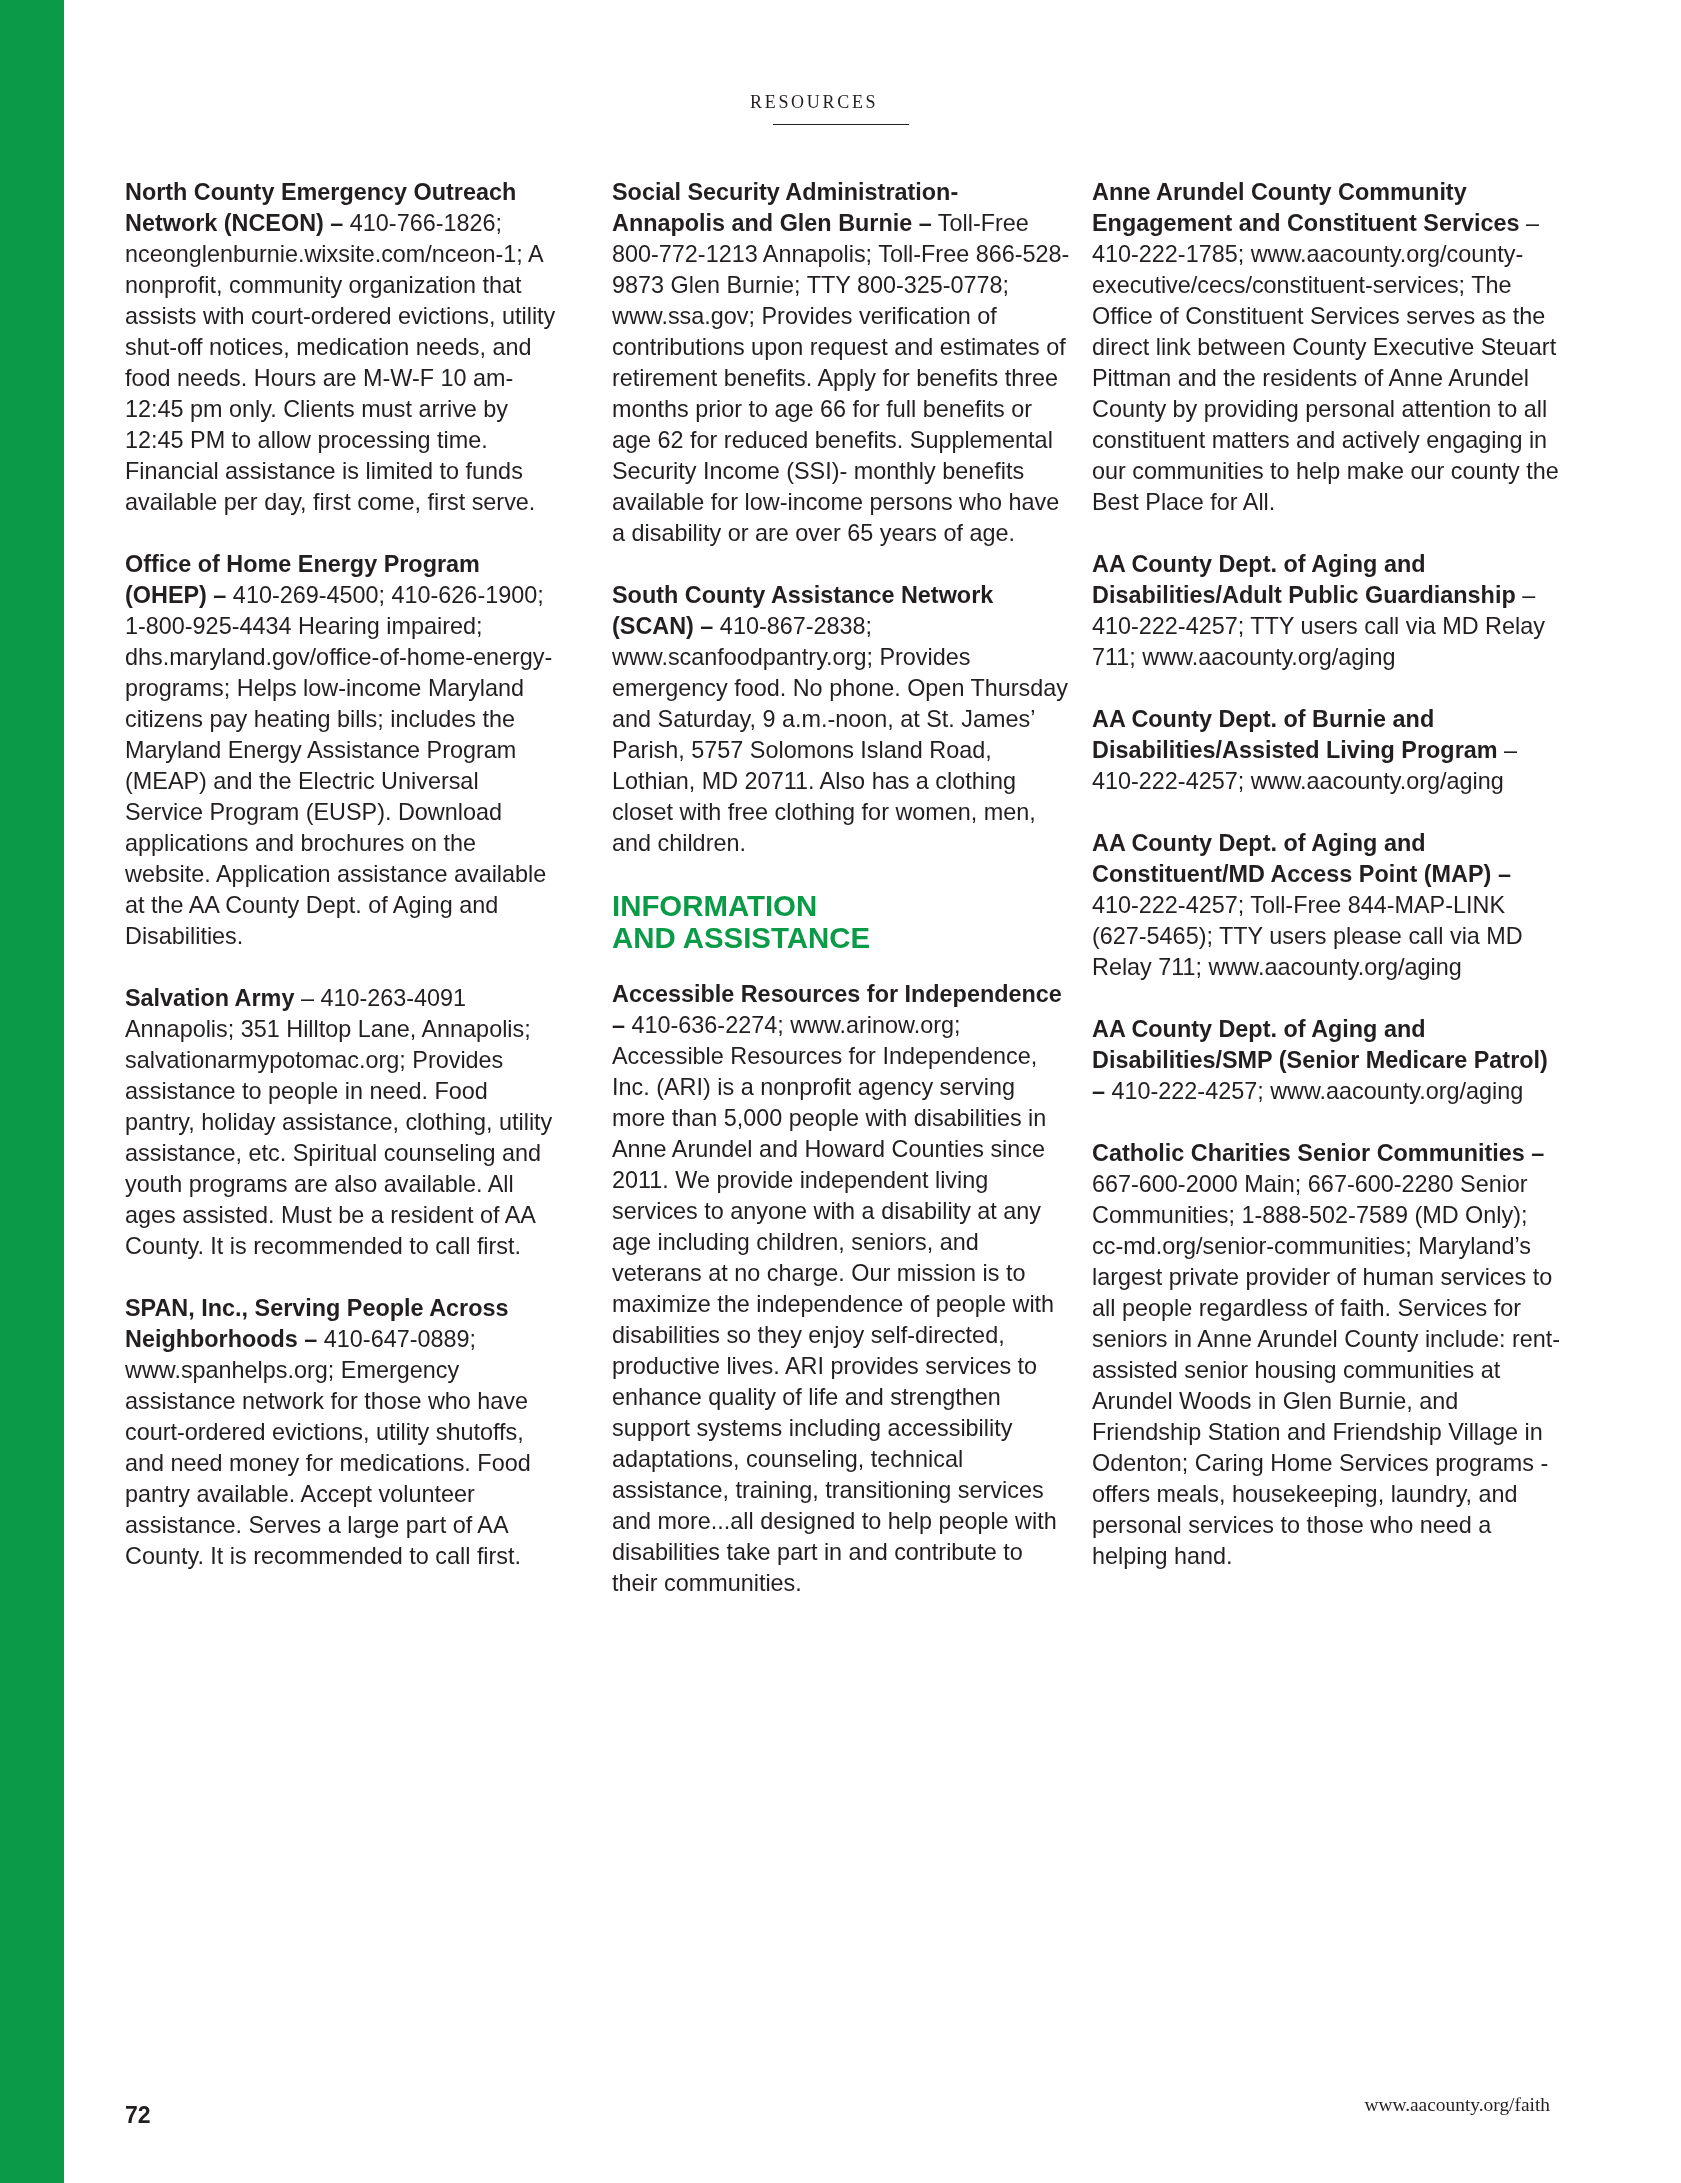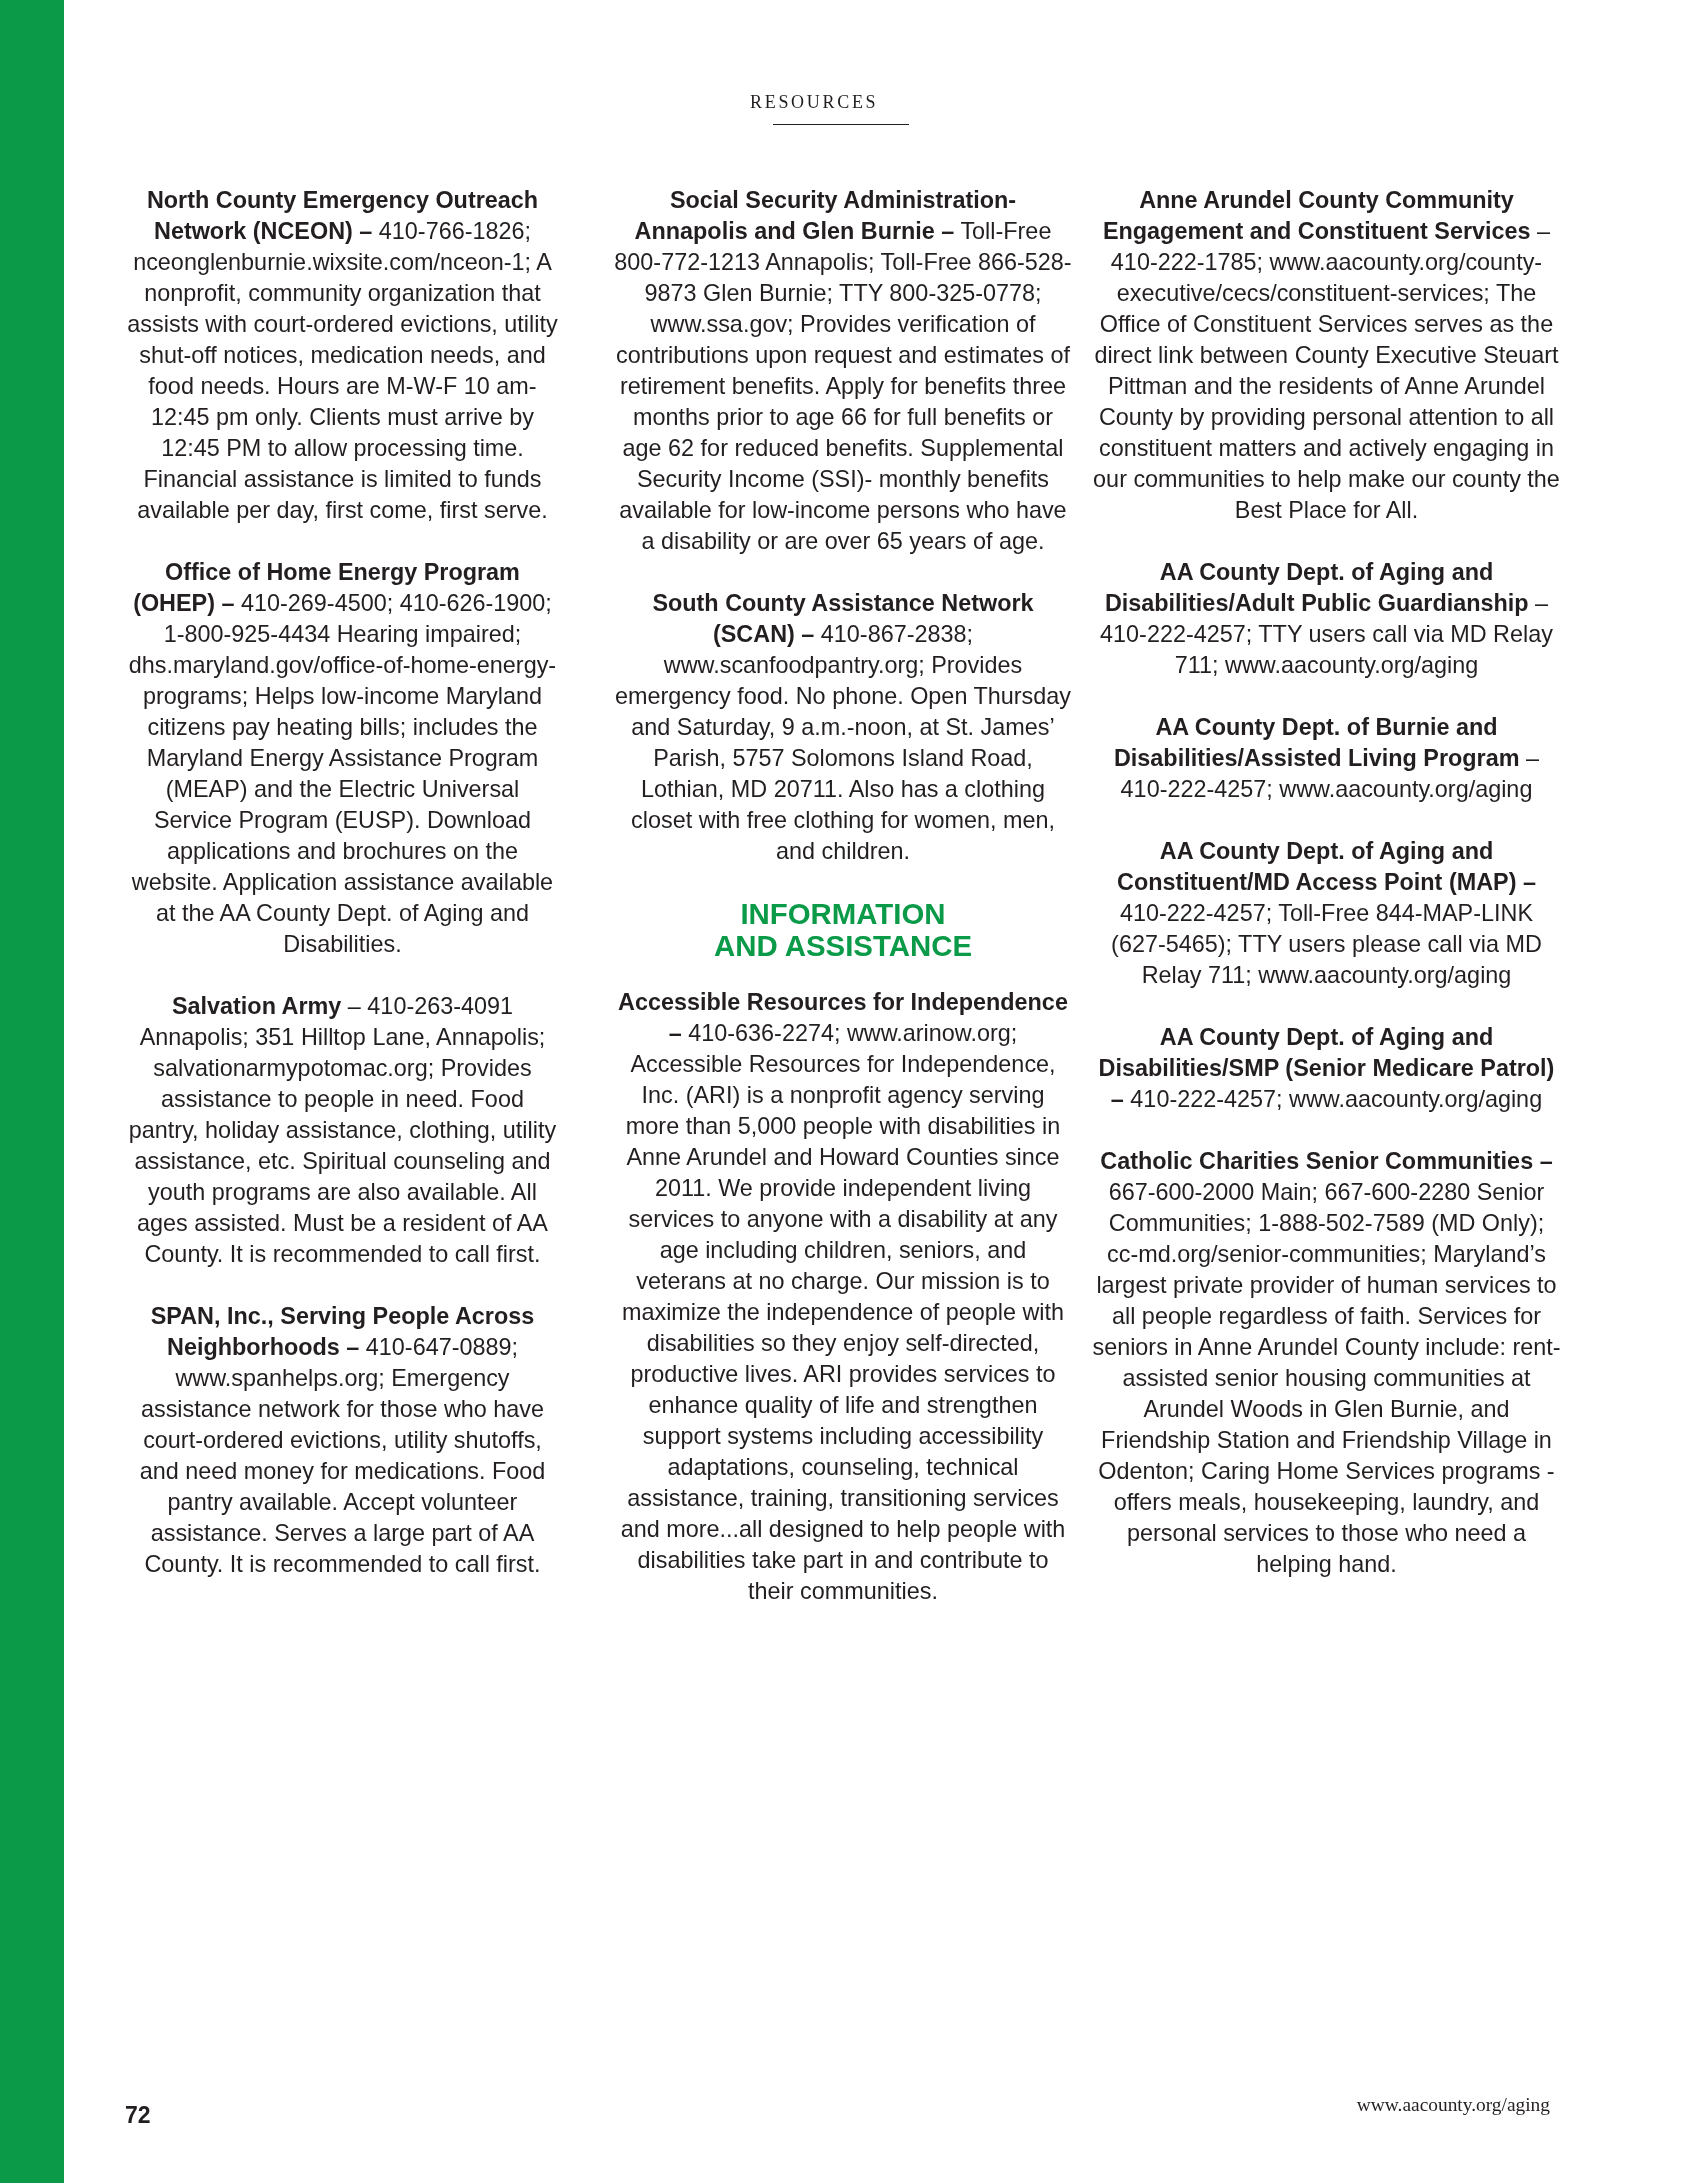--- a/index.html
+++ b/index.html
@@ -2,21 +2,21 @@
 <html style="font-size:10.7px"><head>
 <meta charset="utf-8">
 <style>
   html, body { margin:0; padding:0; background:#ffffff; }
   body { width:1681px; height:2183px; position:relative; overflow:hidden;
          font-family:"Liberation Sans", sans-serif; color:#231f20; }
   .green-band { position:absolute; left:0; top:0; width:64px; height:2183px; background:#0a9a48; }
   .running-head { position:absolute; left:750px; top:92px; width:181px; 
          font-family:"Liberation Serif", serif; font-size:18px; letter-spacing:2.7px; color:#231f20; }
   .running-rule { position:absolute; left:773px; top:124px; width:136px; height:1.3px; background:#231f20; }
-  .col { position:absolute; top:185px; font-size:23.4px; line-height:31px;text-align:center; }
+  .col { position:absolute; top:177px; font-size:23.4px; line-height:31px; }
   .col1 { left:125px; width:435px; }
   .col2 { left:612px; width:462px; }
   .col3 { left:1092px; width:469px; }
   .entry { margin:0 0 31px 0; }
   .entry .name { font-weight:bold; }
   .section-heading { color:#0a9a48; font-weight:bold; font-size:29.4px; line-height:32px;
          margin:0 0 25.4px 0; text-transform:uppercase; }
   .page-num { position:absolute; left:125px; top:2102px; font-family:Liberation Sans, sans-serif;
          font-weight:bold; font-size:23px; color:#231f20; }
   .footer-url { position:absolute; right:131px; top:2094px; font-family:"Liberation Serif", serif;
@@ -47,14 +47,14 @@
 <div class="col col3">
   <p class="entry"><span class="name">Anne Arundel County Community Engagement and Constituent Services</span><span> – 410-222-1785; www.aacounty.org/county-executive/cecs/constituent-services; The Office of Constituent Services serves as the direct link between County Executive Steuart Pittman and the residents of Anne Arundel County by providing personal attention to all constituent matters and actively engaging in our communities to help make our county the Best Place for All.</span></p>
   <p class="entry"><span class="name">AA County Dept. of Aging and Disabilities/Adult Public Guardianship</span><span> – 410-222-4257; TTY users call via MD Relay 711; www.aacounty.org/aging</span></p>
   <p class="entry"><span class="name">AA County Dept. of Burnie and Disabilities/Assisted Living Program</span><span> – 410-222-4257; www.aacounty.org/aging</span></p>
   <p class="entry"><span class="name">AA County Dept. of Aging and Constituent/MD Access Point (MAP) –</span><span> 410-222-4257; Toll-Free 844-MAP-LINK (627-5465); TTY users please call via MD Relay 711; www.aacounty.org/aging</span></p>
   <p class="entry"><span class="name">AA County Dept. of Aging and Disabilities/SMP (Senior Medicare Patrol) –</span><span> 410-222-4257; www.aacounty.org/aging</span></p>
   <p class="entry"><span class="name">Catholic Charities Senior Communities –</span><span> 667-600-2000 Main; 667-600-2280 Senior Communities; 1-888-502-7589 (MD Only); cc-md.org/senior-communities; Maryland’s largest private provider of human services to all people regardless of faith. Services for seniors in Anne Arundel County include: rent-assisted senior housing communities at Arundel Woods in Glen Burnie, and Friendship Station and Friendship Village in Odenton; Caring Home Services programs - offers meals, housekeeping, laundry, and personal services to those who need a helping hand.</span></p>
 </div>
 
 <div class="page-num">72</div>
-<div class="footer-url">www.aacounty.org/aging</div>
+<div class="footer-url">www.aacounty.org/faith</div>
 
 
 </body></html>

